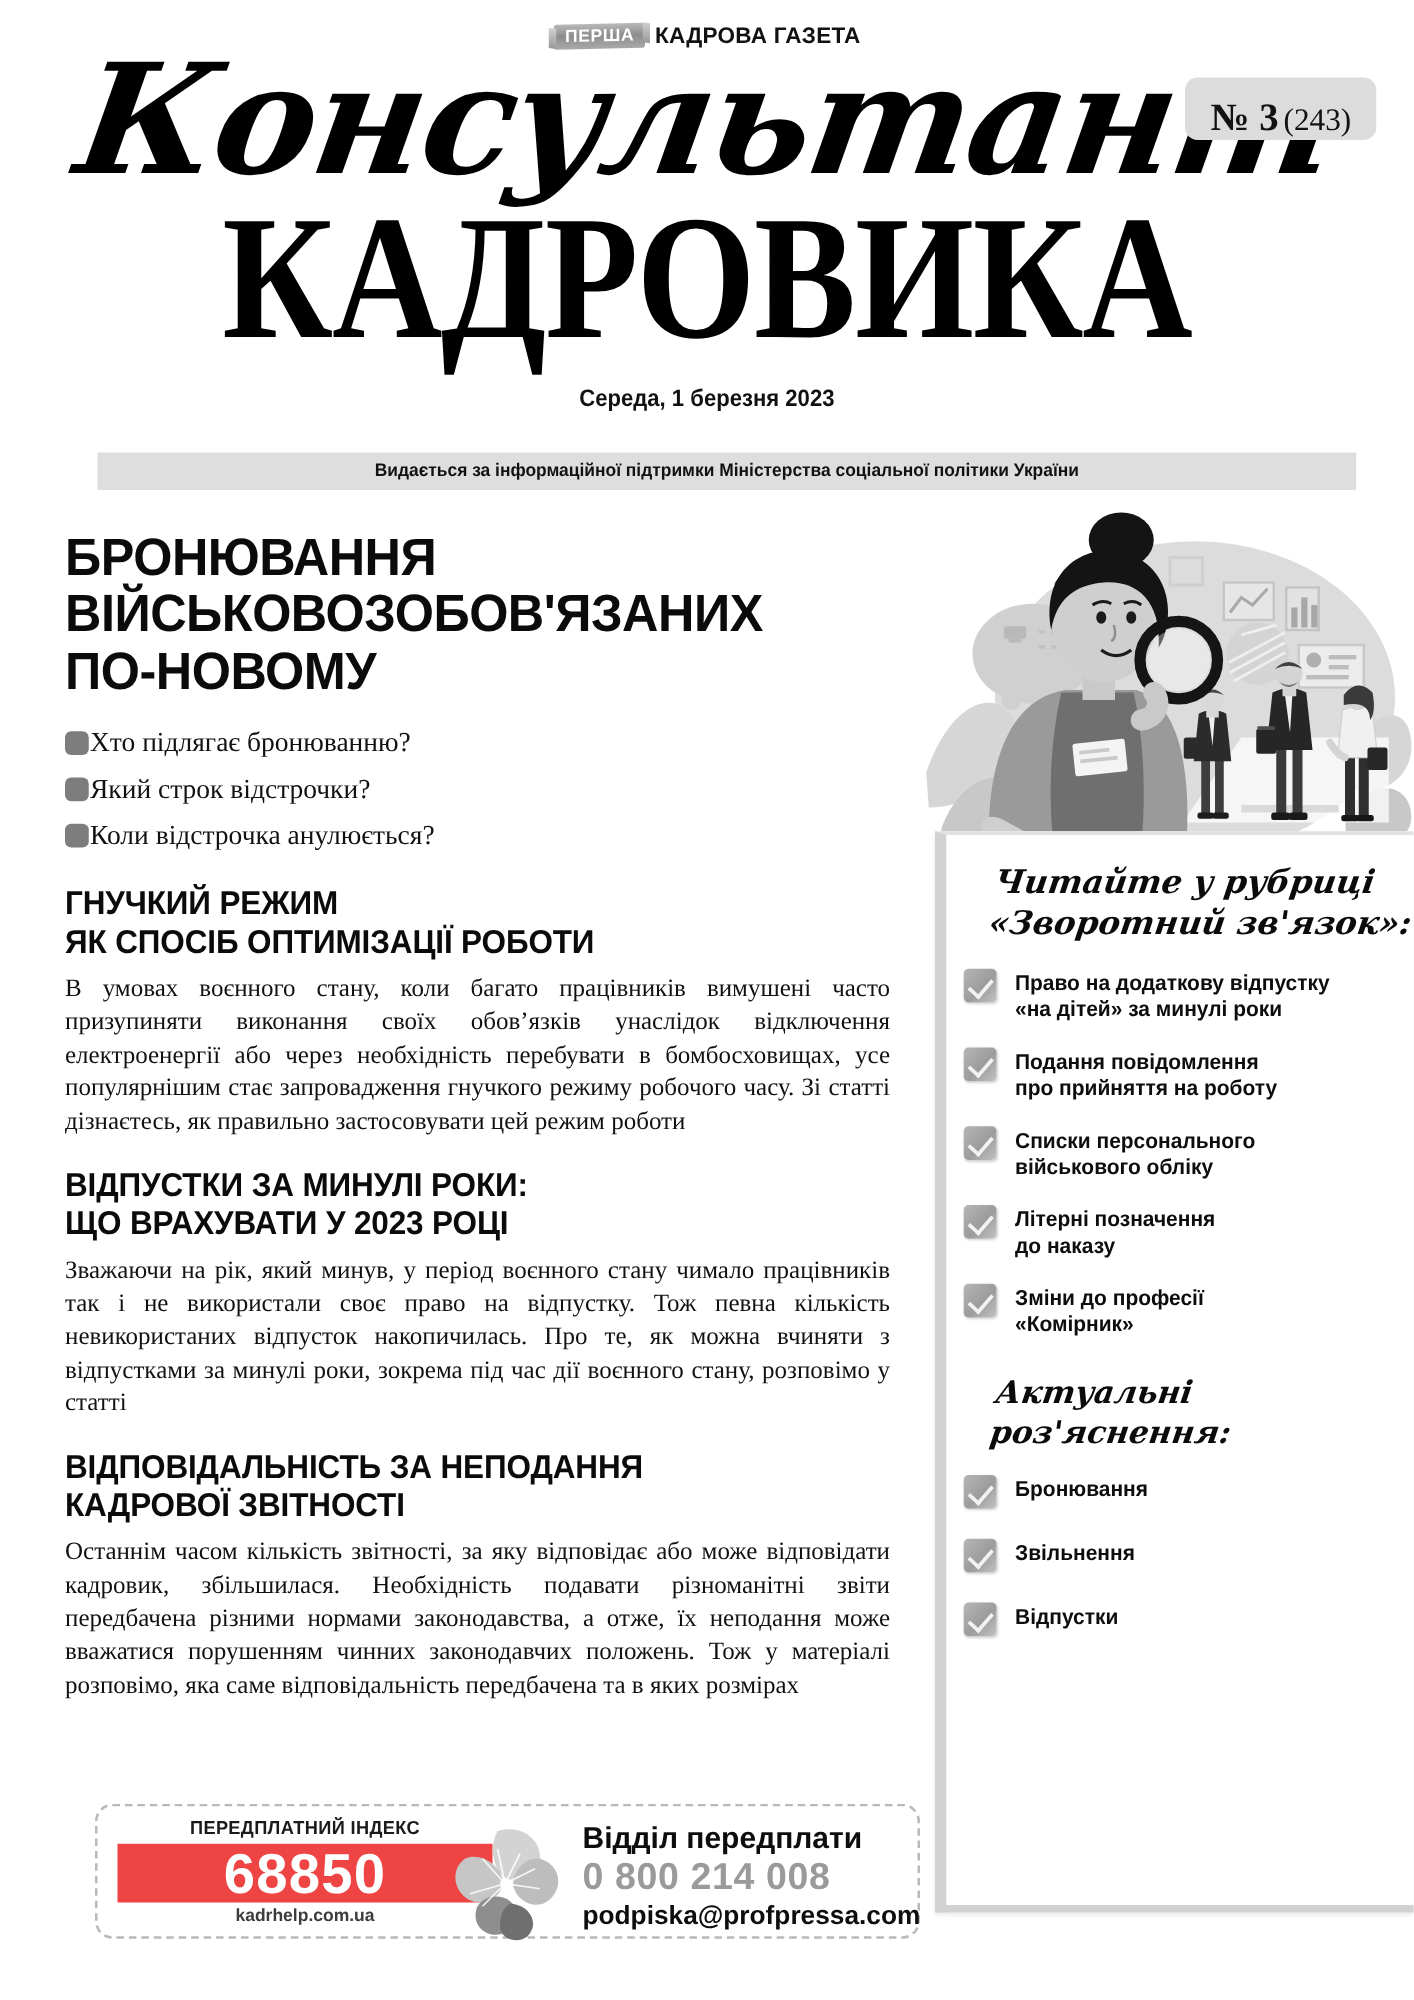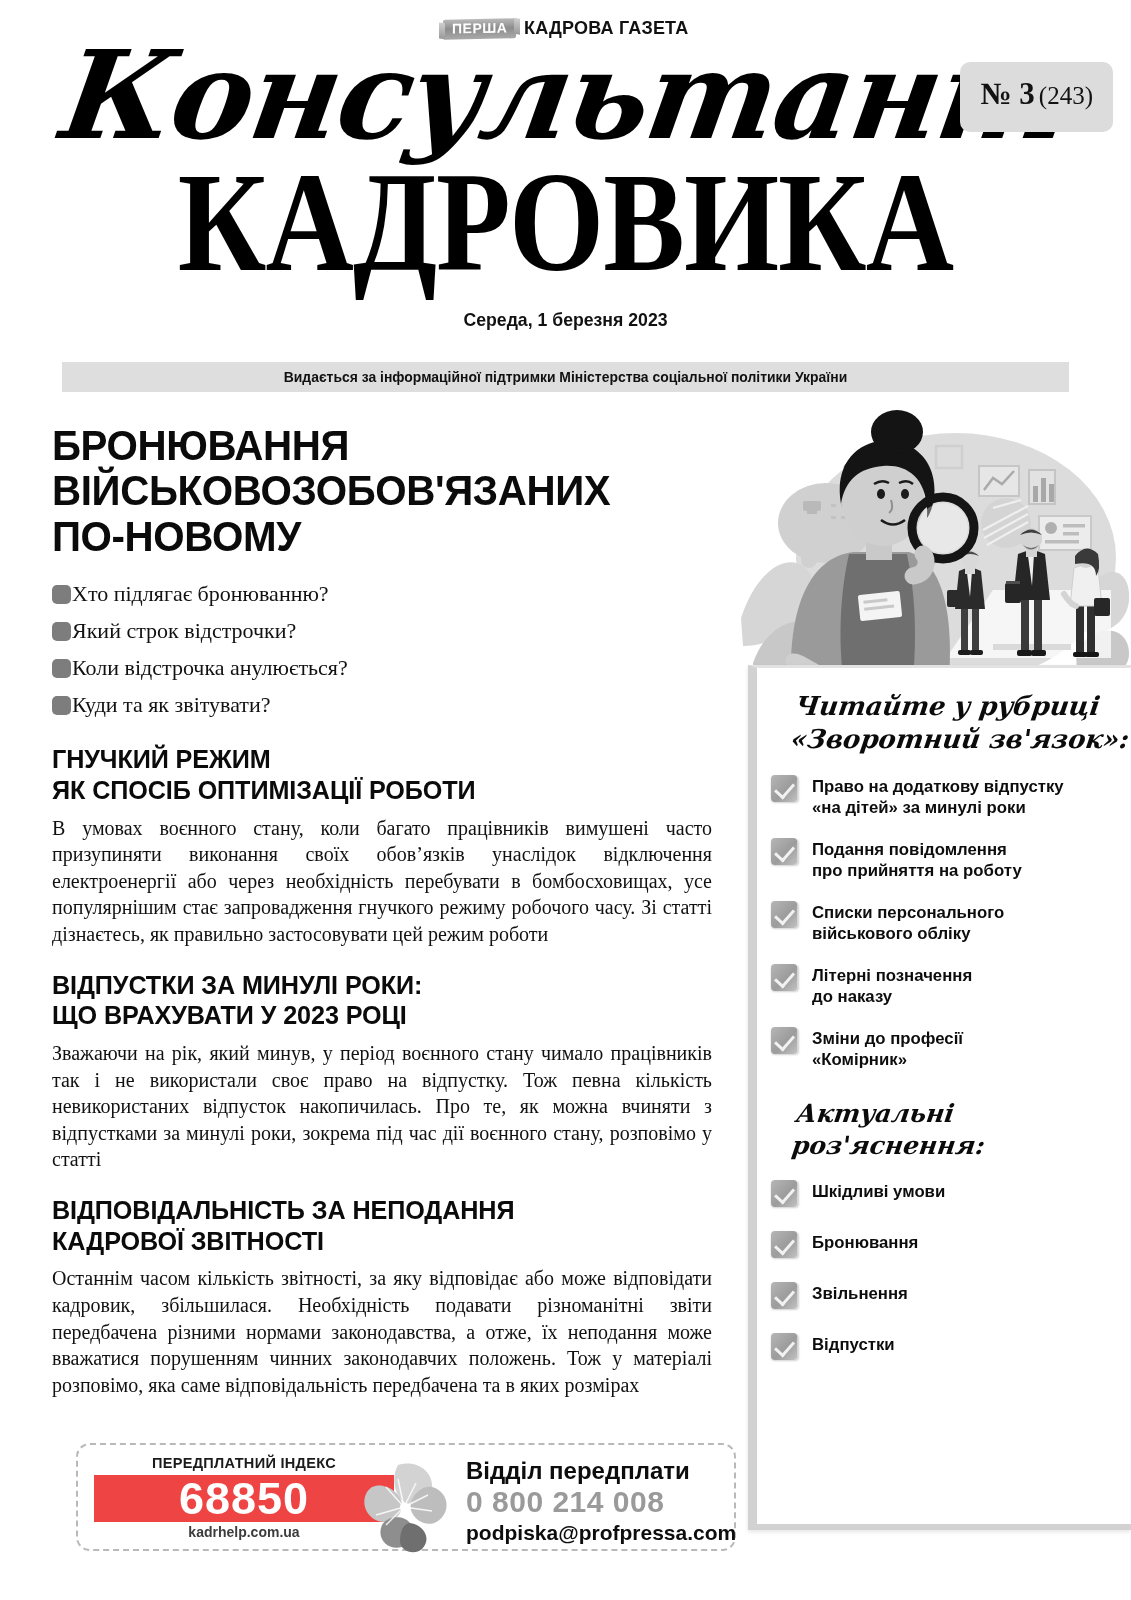--- a/index.html
+++ b/index.html
@@ -78,45 +78,45 @@
     line-height: 1;
     color: #000;
     letter-spacing: -1px;
     transform: scaleY(1.18) scaleX(1.02);
     transform-origin: center top;
     white-space: nowrap;
   }
 
   .issue-badge {
     position: absolute;
-    right: 18px; top: 62px;
+    right: 30px; top: 62px;
     background: #dcdcdc;
     border-radius: 10px;
-    padding: 14px 20px 20px 20px;
+    padding: 14px 20px 0 20px;
     font-family: "Liberation Serif", serif;
     color: #121212;
     white-space: nowrap;
   }
   .issue-badge .num { font-weight: bold; font-size: 31px; }
   .issue-badge .paren { font-size: 25px; }
 
   .date-line {
     position: absolute;
     top: 309px; left: 0; width: 1131px;
     text-align: center;
     font-family: "Liberation Sans", sans-serif;
     font-weight: bold;
     font-size: 19px;
     color: #111;
     transform: scaleX(.93);
   }
 
   .ministry-bar {
     position: absolute;
-    top: 362px; left: 62px;
+    top: 362px; left: 78px;
     width: 1007px; height: 30px;
     background: #dedede;
     display: flex; align-items: center; justify-content: center;
   }
   .ministry-bar span {
     font-family: "Liberation Sans", sans-serif;
     font-weight: bold; font-size: 14.5px; color: #111;
     transform: scaleX(.96);
   }
 
@@ -471,24 +471,20 @@
         <span class="bullet-sq"></span>
         <span>Хто підлягає бронюванню?</span>
       </div>
       <div class="bullet-row">
         <span class="bullet-sq"></span>
         <span>Який строк відстрочки?</span>
       </div>
       <div class="bullet-row">
         <span class="bullet-sq"></span>
         <span>Коли відстрочка анулюється?</span>
-      </div>
-      <div class="bullet-row">
-        <span class="bullet-sq"></span>
-        <span>Куди та як звітувати?</span>
       </div>
     </div>
 
     <div class="art">
       <h2>
         <div>ГНУЧКИЙ РЕЖИМ</div>
         <div>ЯК СПОСІБ ОПТИМІЗАЦІЇ РОБОТИ</div>
       </h2>
       <p>В умовах воєнного стану, коли багато працівників вимушені часто призупиняти виконання своїх обов’язків унаслідок відключення електроенергії або через необхідність перебувати в бомбосховищах, усе популярнішим стає запровадження гнучкого режиму робочого часу. Зі статті дізнаєтесь, як правильно застосовувати цей режим роботи</p>
     </div>
@@ -595,24 +591,20 @@
     </div>
 
     <div class="script-head second">
       <div>Актуальні</div>
       <div>роз'яснення:</div>
     </div>
 
     <div class="check-list compact">
       <div class="check-item">
         <span class="check-box"></span>
-        <span>Шкідливі умови</span>
-      </div>
-      <div class="check-item">
-        <span class="check-box"></span>
         <span>Бронювання</span>
       </div>
       <div class="check-item">
         <span class="check-box"></span>
         <span>Звільнення</span>
       </div>
       <div class="check-item">
         <span class="check-box"></span>
         <span>Відпустки</span>
       </div>

